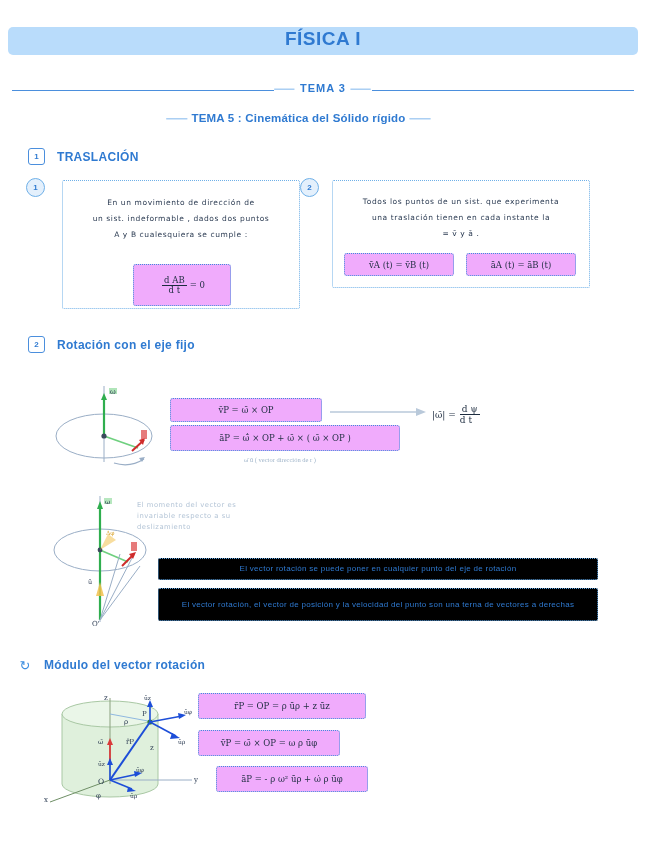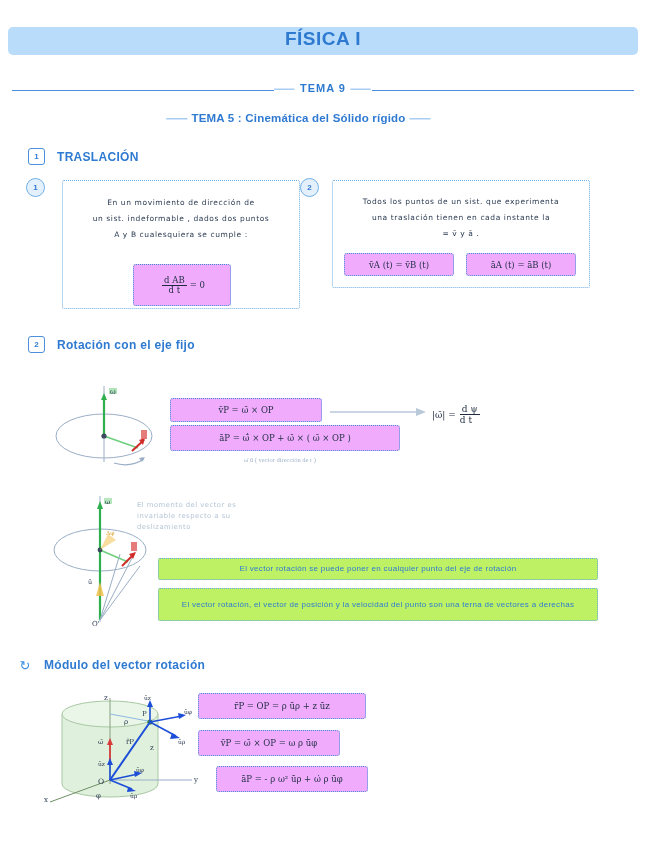--- a/index.html
+++ b/index.html
@@ -95,21 +95,21 @@
   .chipE{left:170px;top:425px;width:228px;height:24px;}
 
   
   .chipF{left:198px;top:693px;width:166px;height:24px;}
   .chipG{left:198px;top:730px;width:140px;height:24px;}
   .chipH{left:216px;top:766px;width:150px;height:24px;}
 
   
   .sbox{
     position:absolute;border:1.5px dotted #5ea6e6;border-radius:2px;
-    background:#bef264;display:flex;align-items:center;justify-content:center;
+    background:#000000;display:flex;align-items:center;justify-content:center;
     text-align:center;color:#2f7ad1;font-size:8px;letter-spacing:.3px;
     padding:3px 4px;box-sizing:border-box;line-height:12px;
   }
   .sbox1{left:158px;top:558px;width:440px;height:22px;}
   .sbox2{left:158px;top:588px;width:440px;height:33px;}
 
   
   .modw{
     position:absolute;left:432px;top:404px;
     font-family:"DejaVu Serif",serif;color:#1d2c3f;font-size:9px;
@@ -142,21 +142,21 @@
 <div class="page">
 
   <div class="title-band"></div>
   <div class="title-text">FÍSICA I</div>
 
   <div class="rule-wrap">
     <div class="rule-line rule-l"></div>
     <div class="rule-line rule-r"></div>
     <div class="tema-mark">
       <span class="brace">⸺</span>
-      <span>TEMA 9</span>
+      <span>TEMA 3</span>
       <span class="brace">⸺</span>
     </div>
   </div>
 
   <div class="subtitle">
     <span class="brace">⸺</span>
     <span>TEMA 5 : Cinemática del Sólido rígido</span>
     <span class="brace">⸺</span>
   </div>
 

